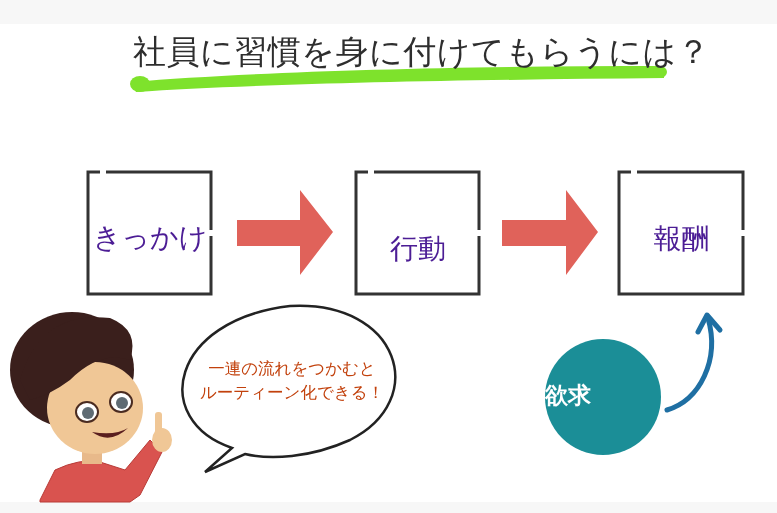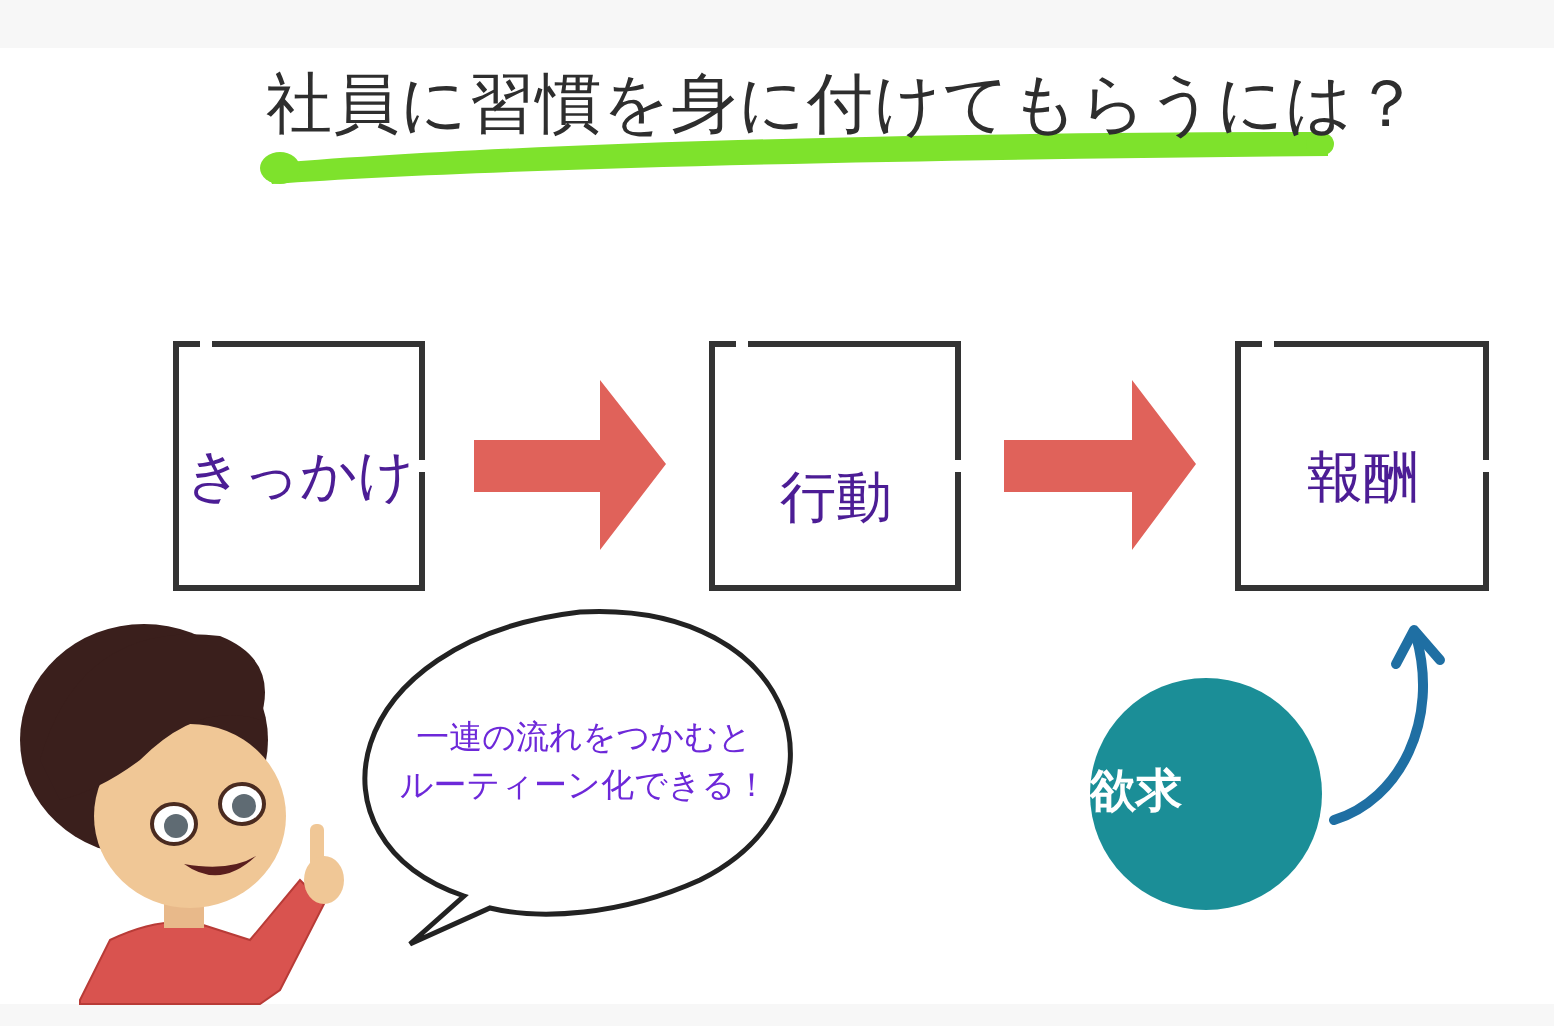--- a/index.html
+++ b/index.html
@@ -15,21 +15,21 @@
       font-size: 33px; line-height: 44px; color: #2e2e2e; letter-spacing: 0.5px;
       white-space: nowrap; z-index: 2;
     }
     svg.layer { position: absolute; left: 0; top: 0; width: 777px; height: 513px; }
     .box-label {
       position: absolute; font-size: 28px; color: #4c1d95; text-align: center;
       white-space: nowrap; z-index: 3;
     }
     .bubble-text {
       position: absolute; left: 186px; top: 357px; width: 212px;
-      font-size: 16.5px; line-height: 24px; color: #6d28d9; text-align: center; z-index: 3;
+      font-size: 16.5px; line-height: 24px; color: #c2410c; text-align: center; z-index: 3;
       white-space: nowrap;
     }
     .need-label {
       position: absolute; left: 545px; top: 380px; width: 116px; text-align: left;
       font-size: 23px; font-weight: bold; color: #ffffff; z-index: 3;
     }
   </style>
 </head>
 <body>
 

